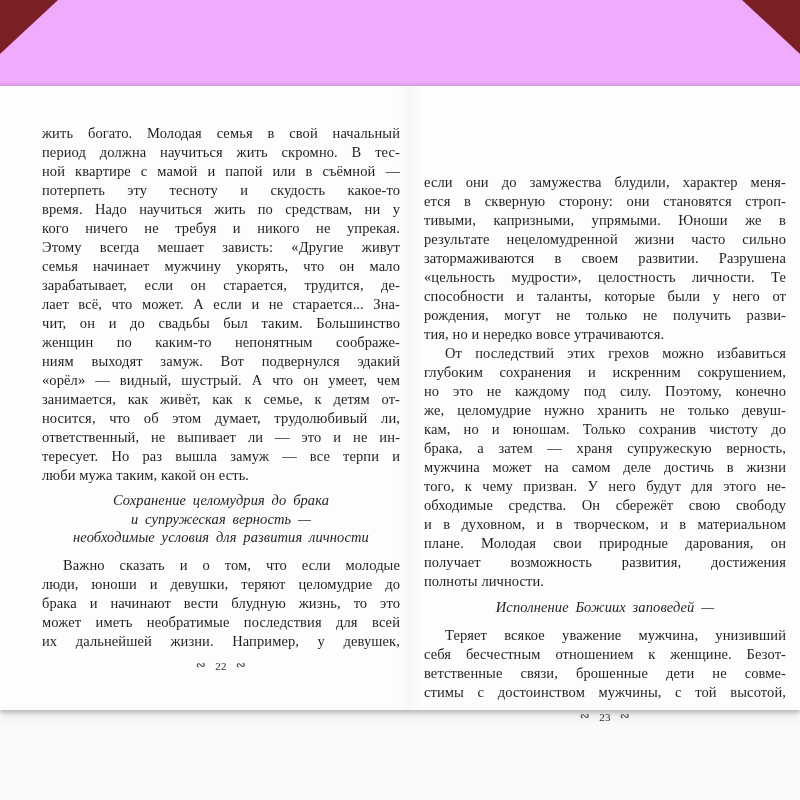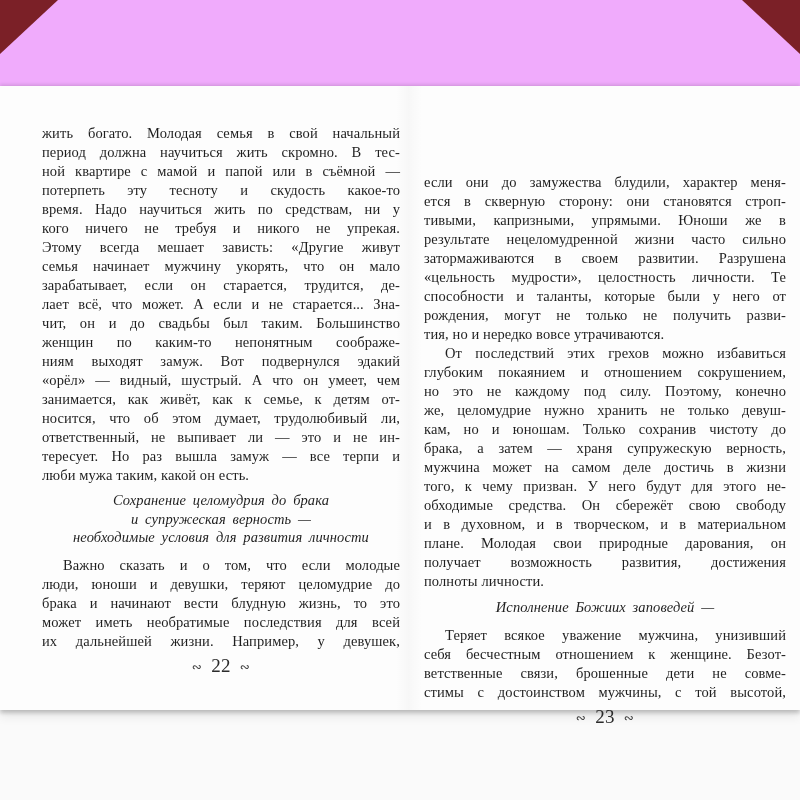--- a/index.html
+++ b/index.html
@@ -46,21 +46,21 @@
   .footer {
     margin-top: 5px; text-align: center; font-size: 13px; color: #2b2b2b;
     letter-spacing: 0.3px;
   }
   .footer .orn {
     font-family: "DejaVu Sans", "DejaVu Serif", sans-serif;
     font-size: 12px; color: #3a3a3a; position: relative; top: -1px;
   }
   .footer .orn.l { margin-right: 9px; }
   .footer .orn.r { margin-left: 9px; }
-  .footer .pnum { font-size: 19px; }
+  .footer .pnum { font-size: 11px; }
 </style>
 </head>
 <body>
 
 <div class="scene">
   <div class="corner tl"></div>
   <div class="corner tr"></div>
 
   <div class="spread">
     <div class="gutter"></div>
@@ -111,21 +111,21 @@
           <div class="line">тивыми, капризными, упрямыми. Юноши же в</div>
           <div class="line">результате нецеломудренной жизни часто сильно</div>
           <div class="line">затормаживаются в своем развитии. Разрушена</div>
           <div class="line">«цельность мудрости», целостность личности. Те</div>
           <div class="line">способности и таланты, которые были у него от</div>
           <div class="line">рождения, могут не только не получить разви-</div>
           <div class="line last">тия, но и нередко вовсе утрачиваются.</div>
         </div>
       <div class="para">
           <div class="line indent">От последствий этих грехов можно избавиться</div>
-          <div class="line">глубоким покаянием и отношением сокрушением,</div>
+          <div class="line">глубоким сохранения и искренним сокрушением,</div>
           <div class="line">но это не каждому под силу. Поэтому, конечно</div>
           <div class="line">же, целомудрие нужно хранить не только девуш-</div>
           <div class="line">кам, но и юношам. Только сохранив чистоту до</div>
           <div class="line">брака, а затем — храня супружескую верность,</div>
           <div class="line">мужчина может на самом деле достичь в жизни</div>
           <div class="line">того, к чему призван. У него будут для этого не-</div>
           <div class="line">обходимые средства. Он сбережёт свою свободу</div>
           <div class="line">и в духовном, и в творческом, и в материальном</div>
           <div class="line">плане. Молодая свои природные дарования, он</div>
           <div class="line">получает возможность развития, достижения</div>

